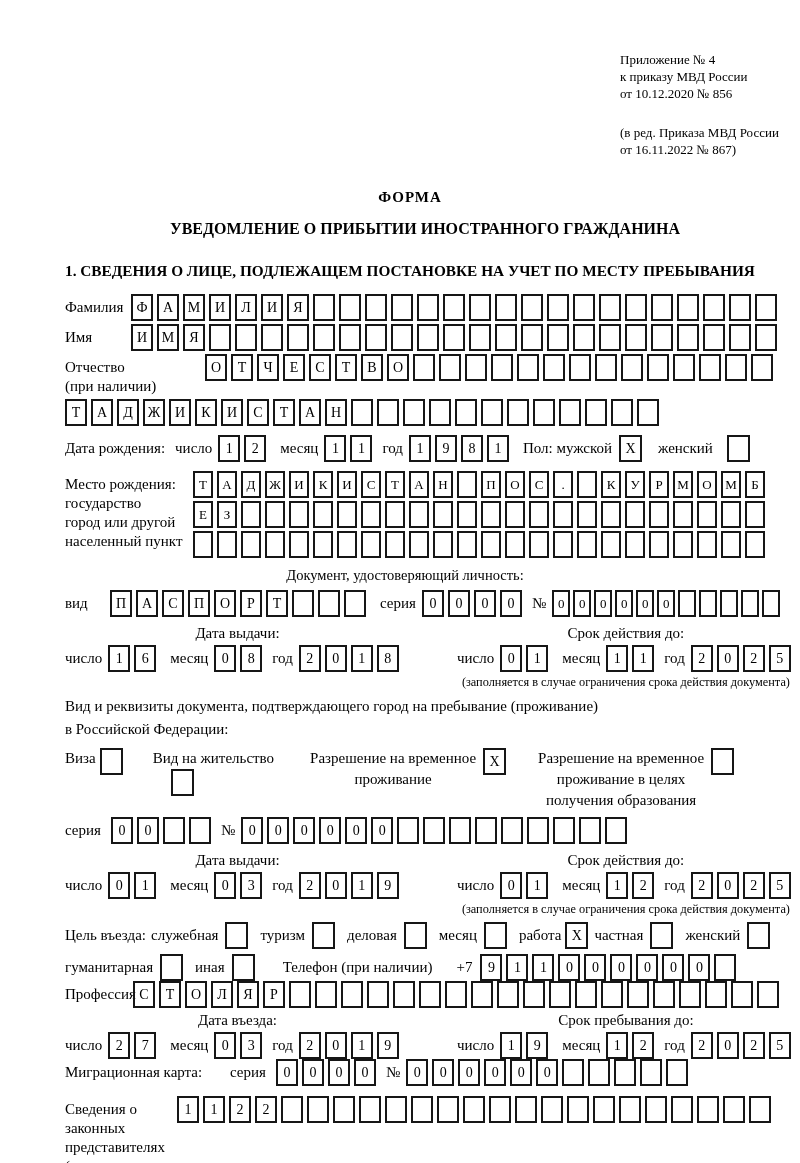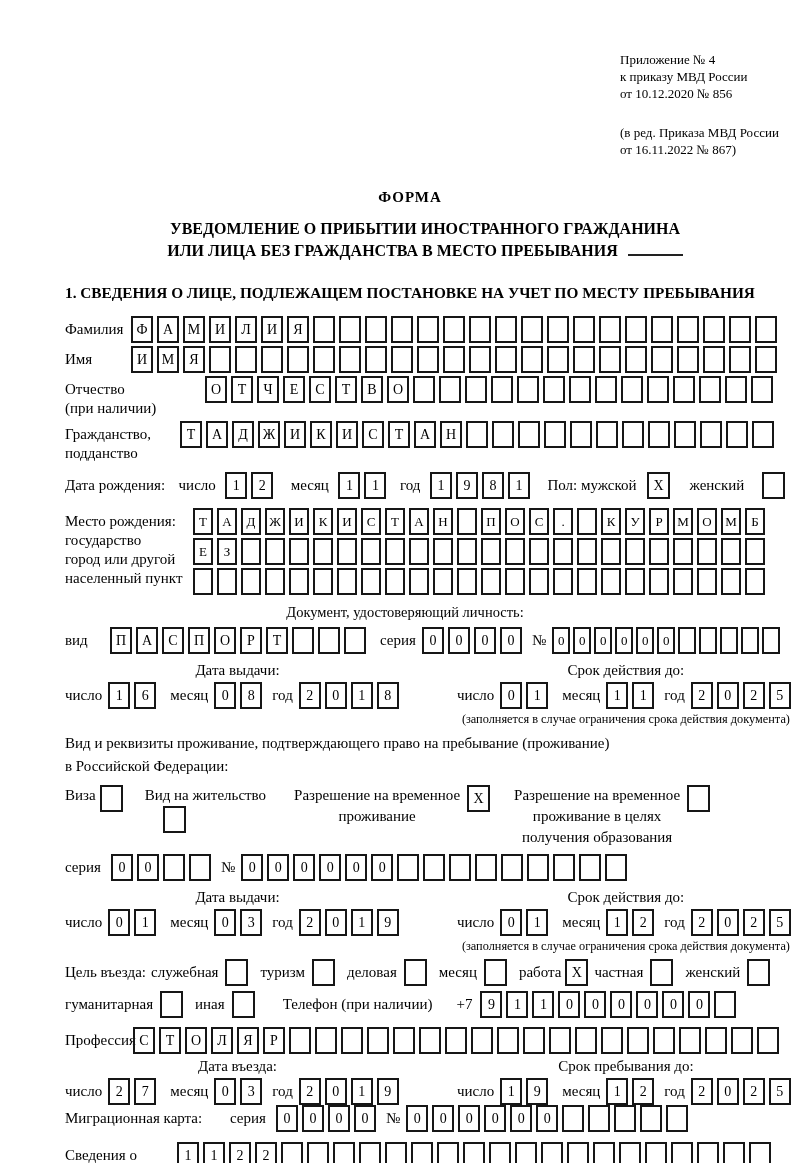--- a/index.html
+++ b/index.html
@@ -51,21 +51,21 @@
   .center-b { text-align:center; font-weight:normal; font-size:14.5px; margin:6px 40px 6px 0; }
 
   .twocol { display:flex; margin-top:8px;gap:47px; }
   .dg-left { width:345px; flex:none; }
   .dg-right { flex:1; }
   .dhead { text-align:center; margin-bottom:3px; }
   .daterow { display:flex; align-items:center; }
   .dnote { font-size:12.3px; text-align:center; margin-top:3px; white-space:nowrap; }
 
   .ptext { margin-top:6px; line-height:21px; }
-  .optrow { display:flex; align-items:flex-start; margin-top:8px; margin-bottom:6px; }
+  .optrow { display:flex; align-items:flex-start; margin-top:8px; margin-bottom:6px;gap:8px; }
   .opt { display:flex; align-items:flex-start; }
   .opt .txt { white-space:pre-line; text-align:center; line-height:21px; }
   .opt1 { margin-right:22px; } .opt2 { margin-right:28px;flex-direction:column; } .opt3 { margin-right:24px; }
   .prow { display:flex; align-items:center; margin-top:5px; }
   .prow .t { margin-left:12px; } .prow .t:first-child { margin-left:0; }
   .indent55 { margin-left:55px; }
 </style>
 </head>
 <body>
 
@@ -76,21 +76,20 @@
 к приказу МВД России
 от 10.12.2020 № 856</div>
     <div class="hdr2">(в ред. Приказа МВД России
 от 16.11.2022 № 867)</div>
   </div>
 
   <div class="forma">ФОРМА</div>
 
   <div class="title">
     <div>УВЕДОМЛЕНИЕ О ПРИБЫТИИ ИНОСТРАННОГО ГРАЖДАНИНА</div>
-    <div><span>ИЛИ ЛИЦА БЕЗ ГРАЖДАНСТВА В МЕСТО ПРЕБЫВАНИЯ</span><span class="tuline"></span></div>
   </div>
 
   <div class="sect">1. СВЕДЕНИЯ О ЛИЦЕ, ПОДЛЕЖАЩЕМ ПОСТАНОВКЕ НА УЧЕТ ПО МЕСТУ ПРЕБЫВАНИЯ</div>
 
   <div class="frow">
     <div class="flabel w66">Фамилия</div>
     <div class="cells">
         <span class="cell">Ф</span>
         <span class="cell">А</span>
         <span class="cell">М</span>
@@ -173,22 +172,20 @@
         <span class="cell"></span>
         <span class="cell"></span>
         <span class="cell"></span>
         <span class="cell"></span>
         <span class="cell"></span>
         <span class="cell"></span>
       </div>
   </div>
 
   <div class="frow">
-    <div class="flabel w115">Гражданство,
-подданство</div>
     <div class="cells">
         <span class="cell">Т</span>
         <span class="cell">А</span>
         <span class="cell">Д</span>
         <span class="cell">Ж</span>
         <span class="cell">И</span>
         <span class="cell">К</span>
         <span class="cell">И</span>
         <span class="cell">С</span>
         <span class="cell">Т</span>
@@ -202,21 +199,21 @@
         <span class="cell"></span>
         <span class="cell"></span>
         <span class="cell"></span>
         <span class="cell"></span>
         <span class="cell"></span>
         <span class="cell"></span>
         <span class="cell"></span>
       </div>
   </div>
 
-  <div class="inline-row" style="margin-top:9px;justify-content:space-between;">
+  <div class="inline-row" style="margin-top:9px;">
     <span class="t mr10">Дата рождения:</span>
     <span class="t mr6">число</span>
     <span class="cells mr10">
         <span class="cell">1</span>
         <span class="cell">2</span>
       </span>
     <span class="t mr6">месяц</span>
     <span class="cells mr6">
         <span class="cell">1</span>
         <span class="cell">1</span>
@@ -401,21 +398,21 @@
             <span class="cell">2</span>
             <span class="cell">0</span>
             <span class="cell">2</span>
             <span class="cell">5</span>
           </span>
       </div>
       <div class="dnote">(заполняется в случае ограничения срока действия документа)</div>
     </div>
   </div>
 
-  <div class="ptext">Вид и реквизиты проживание, подтверждающего право на пребывание (проживание)</div>
+  <div class="ptext">Вид и реквизиты документа, подтверждающего город на пребывание (проживание)</div>
   <div class="ptext" style="margin-top:2px;">в Российской Федерации:</div>
 
   <div class="optrow">
     <div class="opt opt1">
       <span class="txt">Виза</span>
       <span class="cbox" style="margin-left:4px;"></span>
     </div>
     <div class="opt opt2">
       <span class="txt">Вид на жительство</span>
       <span class="cbox" style="margin-left:18px;"></span>
@@ -541,21 +538,21 @@
         <span class="cell">0</span>
         <span class="cell">0</span>
         <span class="cell">0</span>
         <span class="cell">0</span>
         <span class="cell">0</span>
         <span class="cell">0</span>
         <span class="cell"></span>
       </span>
   </div>
 
-  <div class="frow" style="margin-top:9px;">
+  <div class="frow" style="">
     <div class="flabel w68">Профессия</div>
     <div class="cells">
         <span class="cell">С</span>
         <span class="cell">Т</span>
         <span class="cell">О</span>
         <span class="cell">Л</span>
         <span class="cell">Я</span>
         <span class="cell">Р</span>
         <span class="cell"></span>
         <span class="cell"></span>

